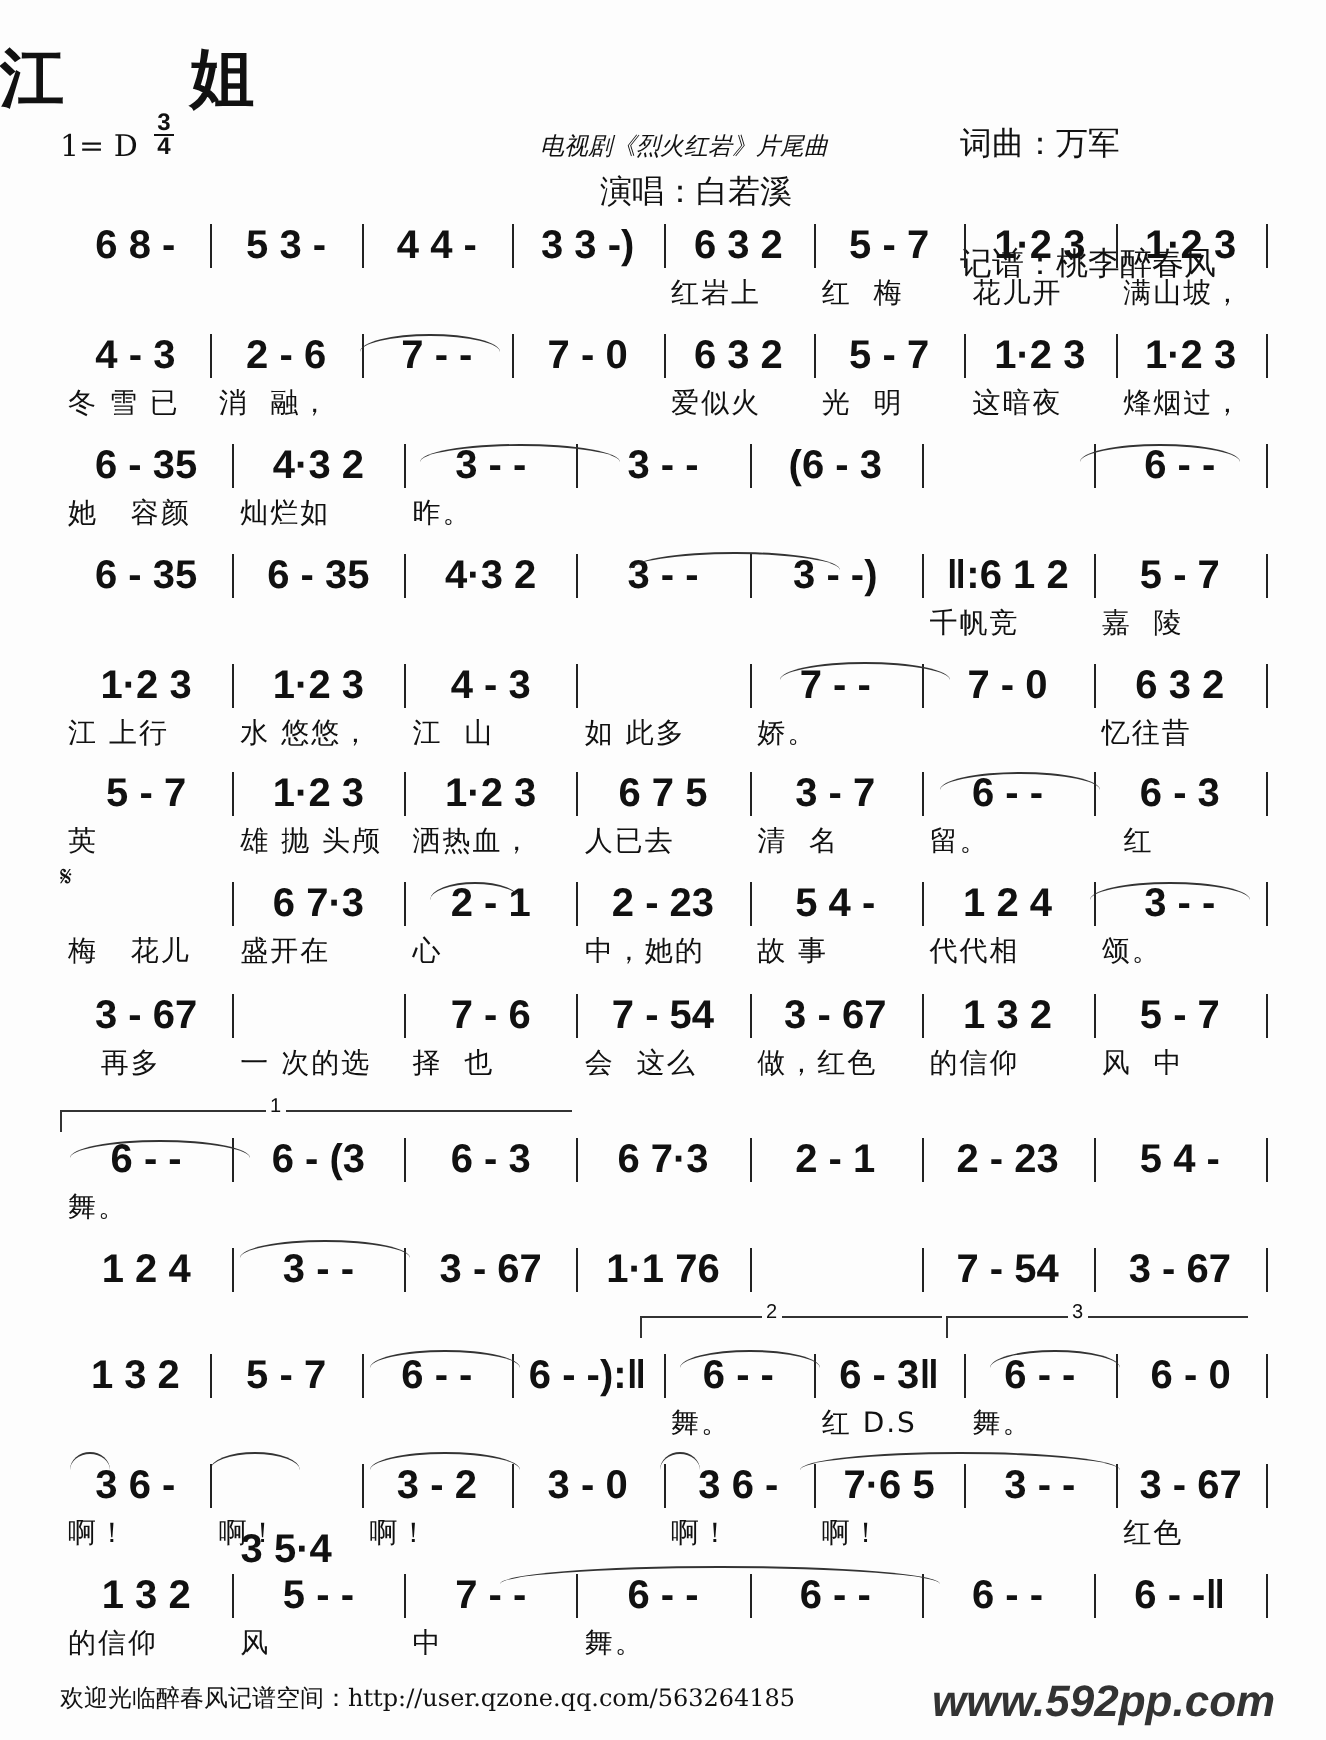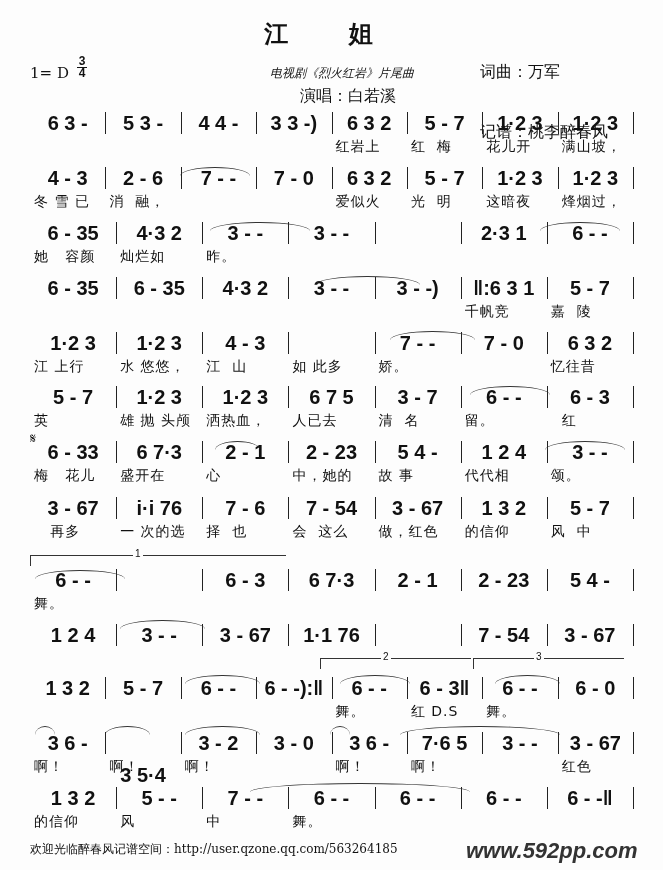--- a/index.html
+++ b/index.html
@@ -1,20 +1,20 @@
 <!DOCTYPE html>
 <html><head>
 <meta charset="utf-8">
 <style>
   html,body{margin:0;padding:0;}
   body{width:663px;height:870px;background:#fdfdfd;position:relative;overflow:hidden;
        font-family:"Liberation Sans","DejaVu Sans",sans-serif;color:#111;}
   .abs{position:absolute;}
-  .title{left:0;width:663px;top:18px;text-align:center;font-family:"DejaVu Serif",serif;
-         font-size:24px;letter-spacing:26px;font-weight:bold;}
+  .title{left:0;width:663px;top:18px;text-align:left;font-family:"DejaVu Serif",serif;
+         font-size:32px;letter-spacing:26px;font-weight:bold;}
   .meta{font-family:"DejaVu Serif",serif;font-size:16px;white-space:nowrap;}
   .meta.small{font-size:12px;}
   .key{left:30px;top:64px;font-size:15px;}
   .ts{left:77px;top:56px;font-size:12px;font-weight:bold;line-height:11px;text-align:center;}
   .ts span{display:block;}
   .notes{position:absolute;left:30px;right:30px;height:30px;white-space:nowrap;font-weight:bold;font-size:20px;}
   .meas{position:absolute;top:0;height:30px;display:flex;align-items:center;justify-content:space-around;}
   .bar{position:absolute;top:4px;width:1px;height:22px;background:#222;}
   .lyrics{position:absolute;left:30px;font-size:14px;white-space:pre;font-family:"DejaVu Sans",sans-serif;letter-spacing:1px;}
   .tie{position:absolute;border-top:1.5px solid #333;border-radius:50% 50% 0 0/100% 100% 0 0;height:8px;}
@@ -38,21 +38,21 @@
 <div class="abs meta" style="left:480px;top:62px;">词曲：万军</div>
 <div class="abs meta" style="left:300px;top:86px;">演唱：白若溪</div>
 <div class="abs meta" style="left:480px;top:86px;margin-top:36px;">记谱：桃李醉春风</div>
 
 <div id="score">
     <div class="lyrics" style="top: 138px; left: 335.5px;">红岩上</div>
     <div class="lyrics" style="top: 138px; left: 410.875px;">红  梅</div>
     <div class="lyrics" style="top: 138px; left: 486.25px;">花儿开</div>
     <div class="lyrics" style="top: 138px; left: 561.625px;">满山坡，</div>
     <div class="notes" style="top: 108px;">
-      <div class="meas" style="left: 0px; width: 75.375px;">6 3 -</div>
+      <div class="meas" style="left: 0px; width: 75.375px;">6 8 -</div>
       <div class="bar" style="left: 75.375px;"></div>
       <div class="meas" style="left: 75.375px; width: 75.375px;">5 3 -</div>
       <div class="bar" style="left: 150.75px;"></div>
       <div class="meas" style="left: 150.75px; width: 75.375px;">4 4 -</div>
       <div class="bar" style="left: 226.125px;"></div>
       <div class="meas" style="left: 226.125px; width: 75.375px;">3 3 -)</div>
       <div class="bar" style="left: 301.5px;"></div>
       <div class="meas" style="left: 301.5px; width: 75.375px;">6 3 2</div>
       <div class="bar" style="left: 376.875px;"></div>
       <div class="meas" style="left: 376.875px; width: 75.375px;">5 - 7</div>
@@ -91,40 +91,40 @@
     <div class="lyrics" style="top: 248px; left: 206.286px;">昨。</div>
     <div class="notes" style="top: 218px;">
       <div class="meas" style="left: 0px; width: 86.1429px;">6 - 35</div>
       <div class="bar" style="left: 86.1429px;"></div>
       <div class="meas" style="left: 86.1429px; width: 86.1429px;">4·3 2</div>
       <div class="bar" style="left: 172.286px;"></div>
       <div class="meas" style="left: 172.286px; width: 86.1429px;">3 - -</div>
       <div class="bar" style="left: 258.429px;"></div>
       <div class="meas" style="left: 258.429px; width: 86.1429px;">3 - -</div>
       <div class="bar" style="left: 344.571px;"></div>
-      <div class="bar" style="left: 430.714px;"></div>
-      <div class="meas" style="left: 430.714px; width: 86.1429px;">2·3 1</div>
+      <div class="meas" style="left: 344.571px; width: 86.1429px;">(6 - 3</div>
+      <div class="bar" style="left: 430.714px;"></div>
       <div class="bar" style="left: 516.857px;"></div>
       <div class="meas" style="left: 516.857px; width: 86.1429px;">6 - -</div>
       <div class="bar" style="left: 603px;"></div>
     </div>
     <div class="lyrics" style="top: 303px; left: 464.714px;">千帆竞</div>
     <div class="lyrics" style="top: 303px; left: 550.857px;">嘉  陵</div>
     <div class="notes" style="top: 273px;">
       <div class="meas" style="left: 0px; width: 86.1429px;">6 - 35</div>
       <div class="bar" style="left: 86.1429px;"></div>
       <div class="meas" style="left: 86.1429px; width: 86.1429px;">6 - 35</div>
       <div class="bar" style="left: 172.286px;"></div>
       <div class="meas" style="left: 172.286px; width: 86.1429px;">4·3 2</div>
       <div class="bar" style="left: 258.429px;"></div>
       <div class="meas" style="left: 258.429px; width: 86.1429px;">3 - -</div>
       <div class="bar" style="left: 344.571px;"></div>
       <div class="meas" style="left: 344.571px; width: 86.1429px;">3 - -)</div>
       <div class="bar" style="left: 430.714px;"></div>
-      <div class="meas" style="left: 430.714px; width: 86.1429px;">‖:6 3 1</div>
+      <div class="meas" style="left: 430.714px; width: 86.1429px;">‖:6 1 2</div>
       <div class="bar" style="left: 516.857px;"></div>
       <div class="meas" style="left: 516.857px; width: 86.1429px;">5 - 7</div>
       <div class="bar" style="left: 603px;"></div>
     </div>
     <div class="lyrics" style="top: 358px; left: 34px;">江 上行</div>
     <div class="lyrics" style="top: 358px; left: 120.143px;">水 悠悠，</div>
     <div class="lyrics" style="top: 358px; left: 206.286px;">江  山</div>
     <div class="lyrics" style="top: 358px; left: 292.429px;">如 此多</div>
     <div class="lyrics" style="top: 358px; left: 378.571px;">娇。</div>
     <div class="lyrics" style="top: 358px; left: 550.857px;">忆往昔</div>
@@ -167,21 +167,20 @@
       <div class="bar" style="left: 603px;"></div>
     </div>
     <div class="lyrics" style="top: 467px; left: 34px;">梅   花儿</div>
     <div class="lyrics" style="top: 467px; left: 120.143px;">盛开在</div>
     <div class="lyrics" style="top: 467px; left: 206.286px;">心</div>
     <div class="lyrics" style="top: 467px; left: 292.429px;">中，她的</div>
     <div class="lyrics" style="top: 467px; left: 378.571px;">故 事</div>
     <div class="lyrics" style="top: 467px; left: 464.714px;">代代相</div>
     <div class="lyrics" style="top: 467px; left: 550.857px;">颂。</div>
     <div class="notes" style="top: 437px;">
-      <div class="meas" style="left: 0px; width: 86.1429px;">6 - 33</div>
       <div class="bar" style="left: 86.1429px;"></div>
       <div class="meas" style="left: 86.1429px; width: 86.1429px;">6 7·3</div>
       <div class="bar" style="left: 172.286px;"></div>
       <div class="meas" style="left: 172.286px; width: 86.1429px;">2 - 1</div>
       <div class="bar" style="left: 258.429px;"></div>
       <div class="meas" style="left: 258.429px; width: 86.1429px;">2 - 23</div>
       <div class="bar" style="left: 344.571px;"></div>
       <div class="meas" style="left: 344.571px; width: 86.1429px;">5 4 -</div>
       <div class="bar" style="left: 430.714px;"></div>
       <div class="meas" style="left: 430.714px; width: 86.1429px;">1 2 4</div>
@@ -192,37 +191,37 @@
     <div class="lyrics" style="top: 523px; left: 34px;">   再多</div>
     <div class="lyrics" style="top: 523px; left: 120.143px;">一 次的选</div>
     <div class="lyrics" style="top: 523px; left: 206.286px;">择  也</div>
     <div class="lyrics" style="top: 523px; left: 292.429px;">会  这么</div>
     <div class="lyrics" style="top: 523px; left: 378.571px;">做，红色</div>
     <div class="lyrics" style="top: 523px; left: 464.714px;">的信仰</div>
     <div class="lyrics" style="top: 523px; left: 550.857px;">风  中</div>
     <div class="notes" style="top: 493px;">
       <div class="meas" style="left: 0px; width: 86.1429px;">3 - 67</div>
       <div class="bar" style="left: 86.1429px;"></div>
-      <div class="meas" style="left: 86.1429px; width: 86.1429px;">i·i 76</div>
       <div class="bar" style="left: 172.286px;"></div>
       <div class="meas" style="left: 172.286px; width: 86.1429px;">7 - 6</div>
       <div class="bar" style="left: 258.429px;"></div>
       <div class="meas" style="left: 258.429px; width: 86.1429px;">7 - 54</div>
       <div class="bar" style="left: 344.571px;"></div>
       <div class="meas" style="left: 344.571px; width: 86.1429px;">3 - 67</div>
       <div class="bar" style="left: 430.714px;"></div>
       <div class="meas" style="left: 430.714px; width: 86.1429px;">1 3 2</div>
       <div class="bar" style="left: 516.857px;"></div>
       <div class="meas" style="left: 516.857px; width: 86.1429px;">5 - 7</div>
       <div class="bar" style="left: 603px;"></div>
     </div>
     <div class="lyrics" style="top: 595px; left: 34px;">舞。</div>
     <div class="notes" style="top: 565px;">
       <div class="meas" style="left: 0px; width: 86.1429px;">6 - -</div>
       <div class="bar" style="left: 86.1429px;"></div>
+      <div class="meas" style="left: 86.1429px; width: 86.1429px;">6 - (3</div>
       <div class="bar" style="left: 172.286px;"></div>
       <div class="meas" style="left: 172.286px; width: 86.1429px;">6 - 3</div>
       <div class="bar" style="left: 258.429px;"></div>
       <div class="meas" style="left: 258.429px; width: 86.1429px;">6 7·3</div>
       <div class="bar" style="left: 344.571px;"></div>
       <div class="meas" style="left: 344.571px; width: 86.1429px;">2 - 1</div>
       <div class="bar" style="left: 430.714px;"></div>
       <div class="meas" style="left: 430.714px; width: 86.1429px;">2 - 23</div>
       <div class="bar" style="left: 516.857px;"></div>
       <div class="meas" style="left: 516.857px; width: 86.1429px;">5 4 -</div>

